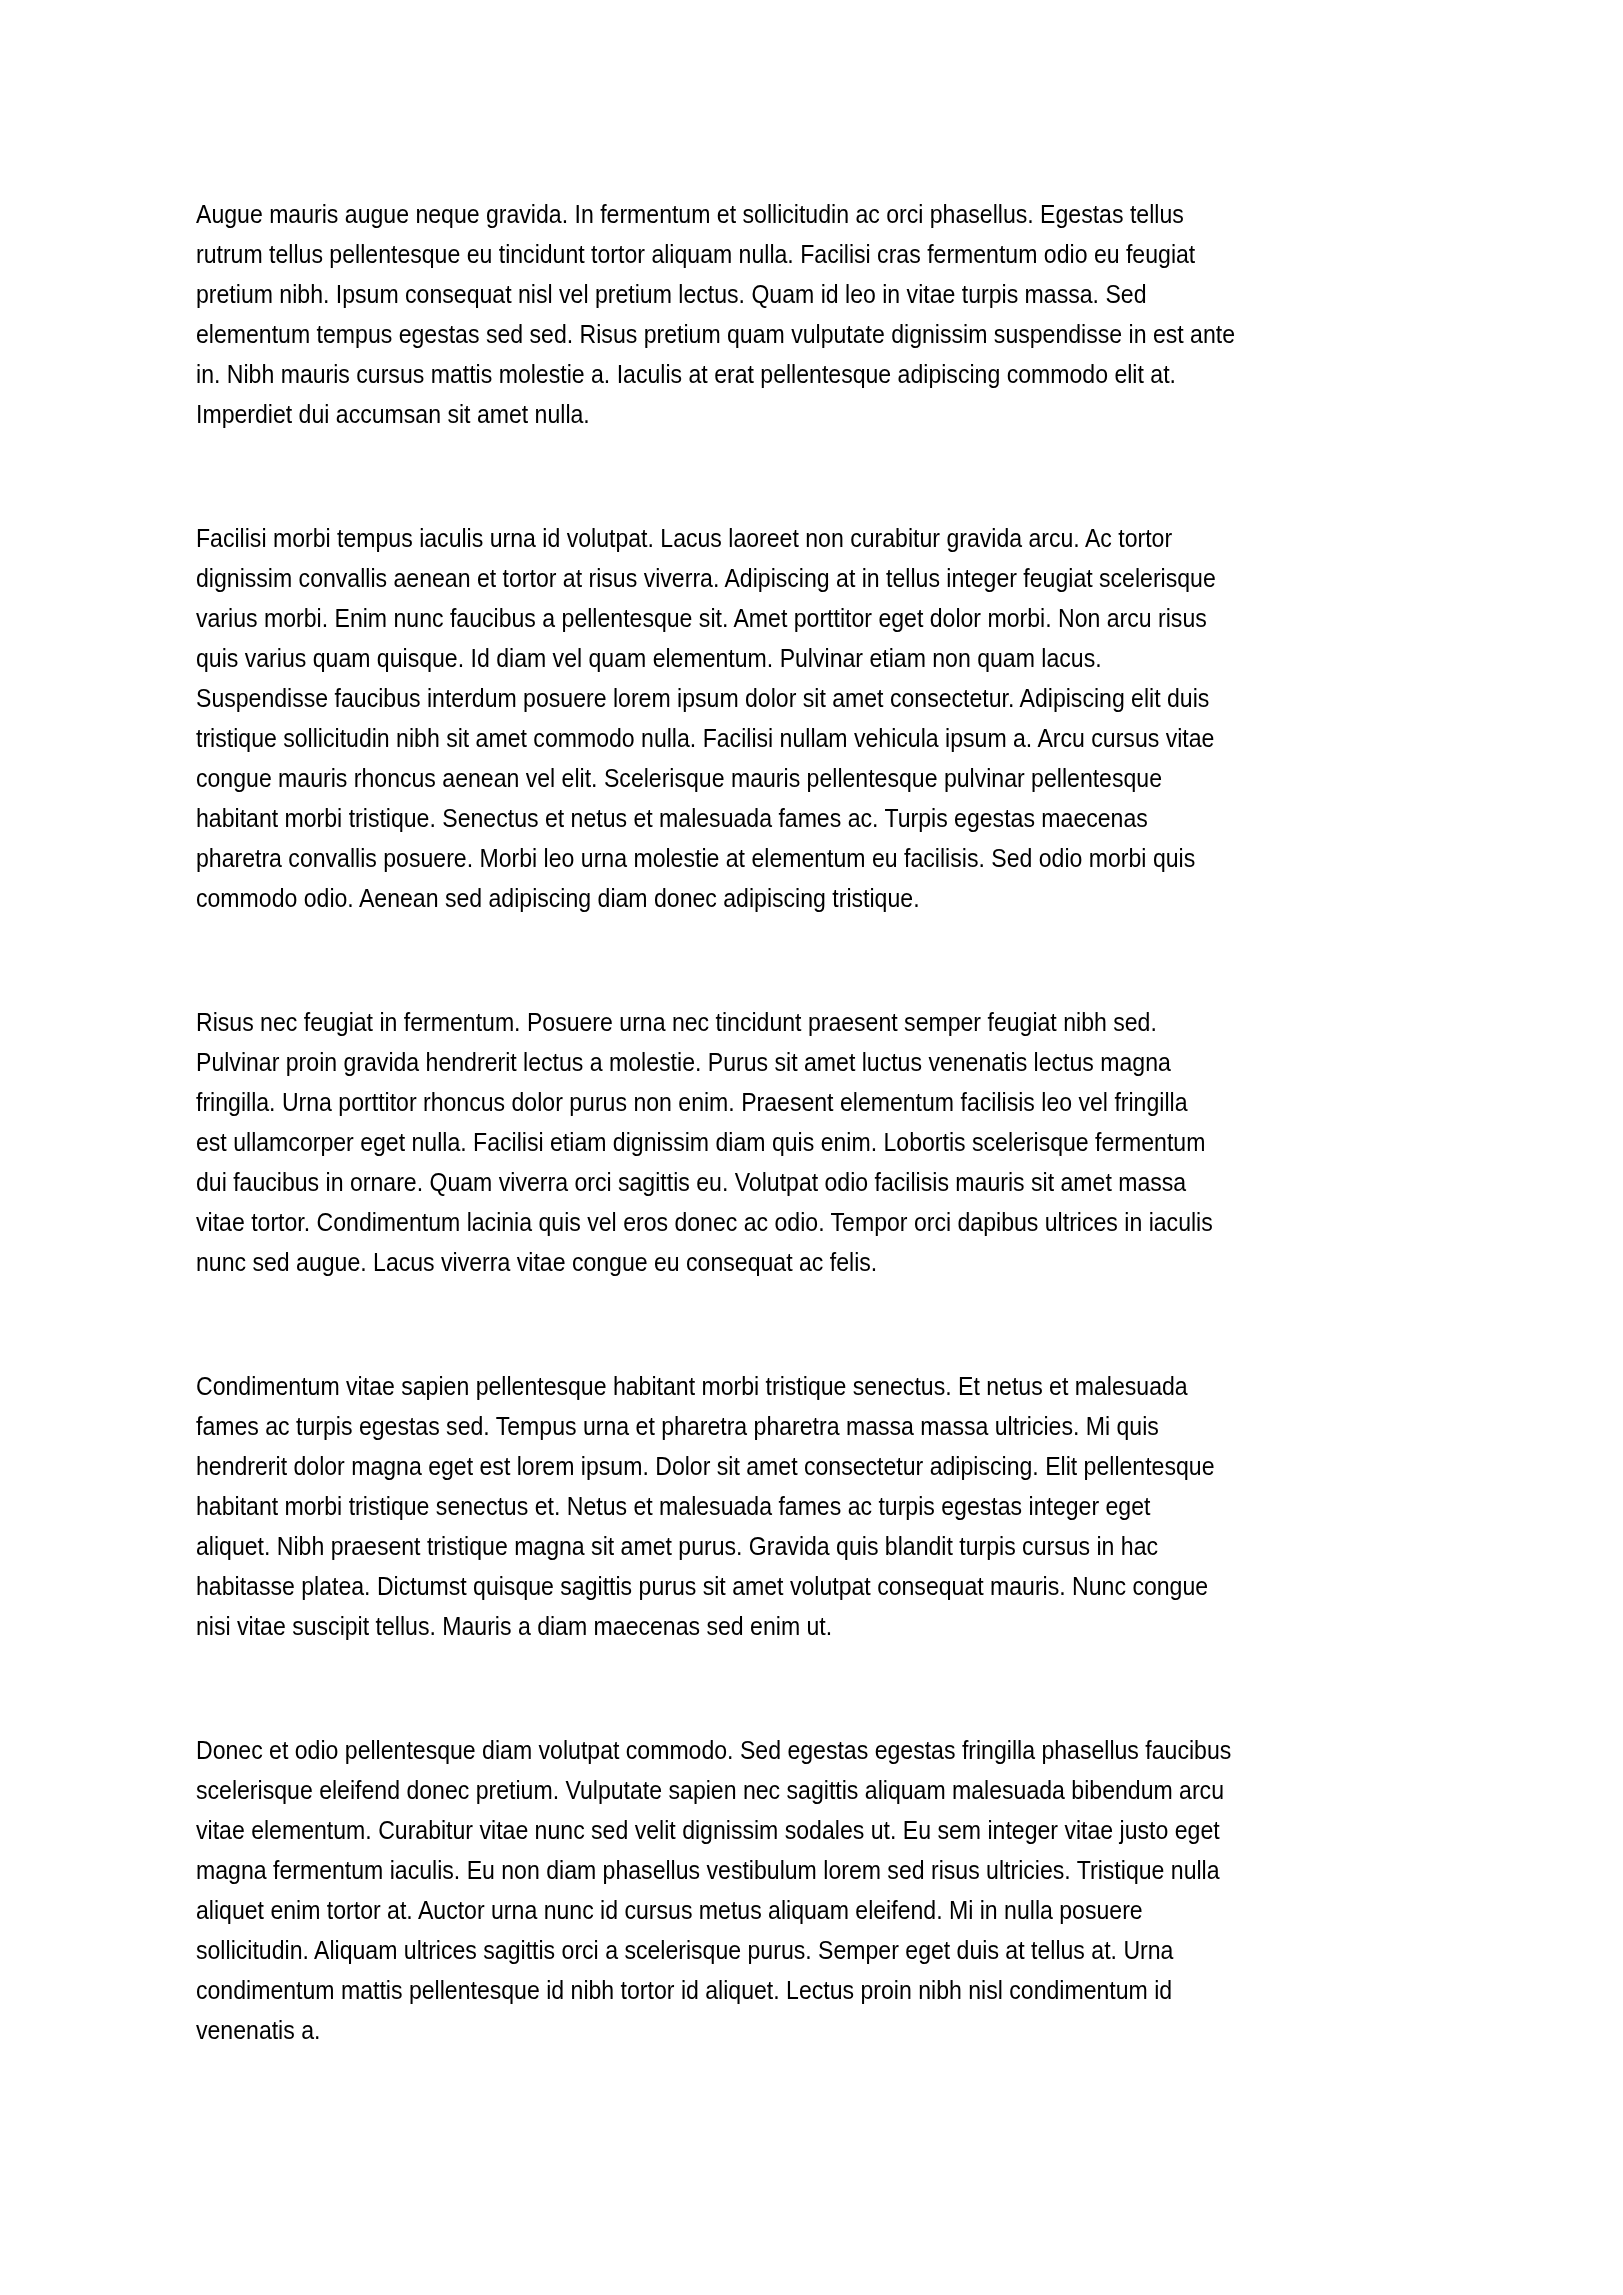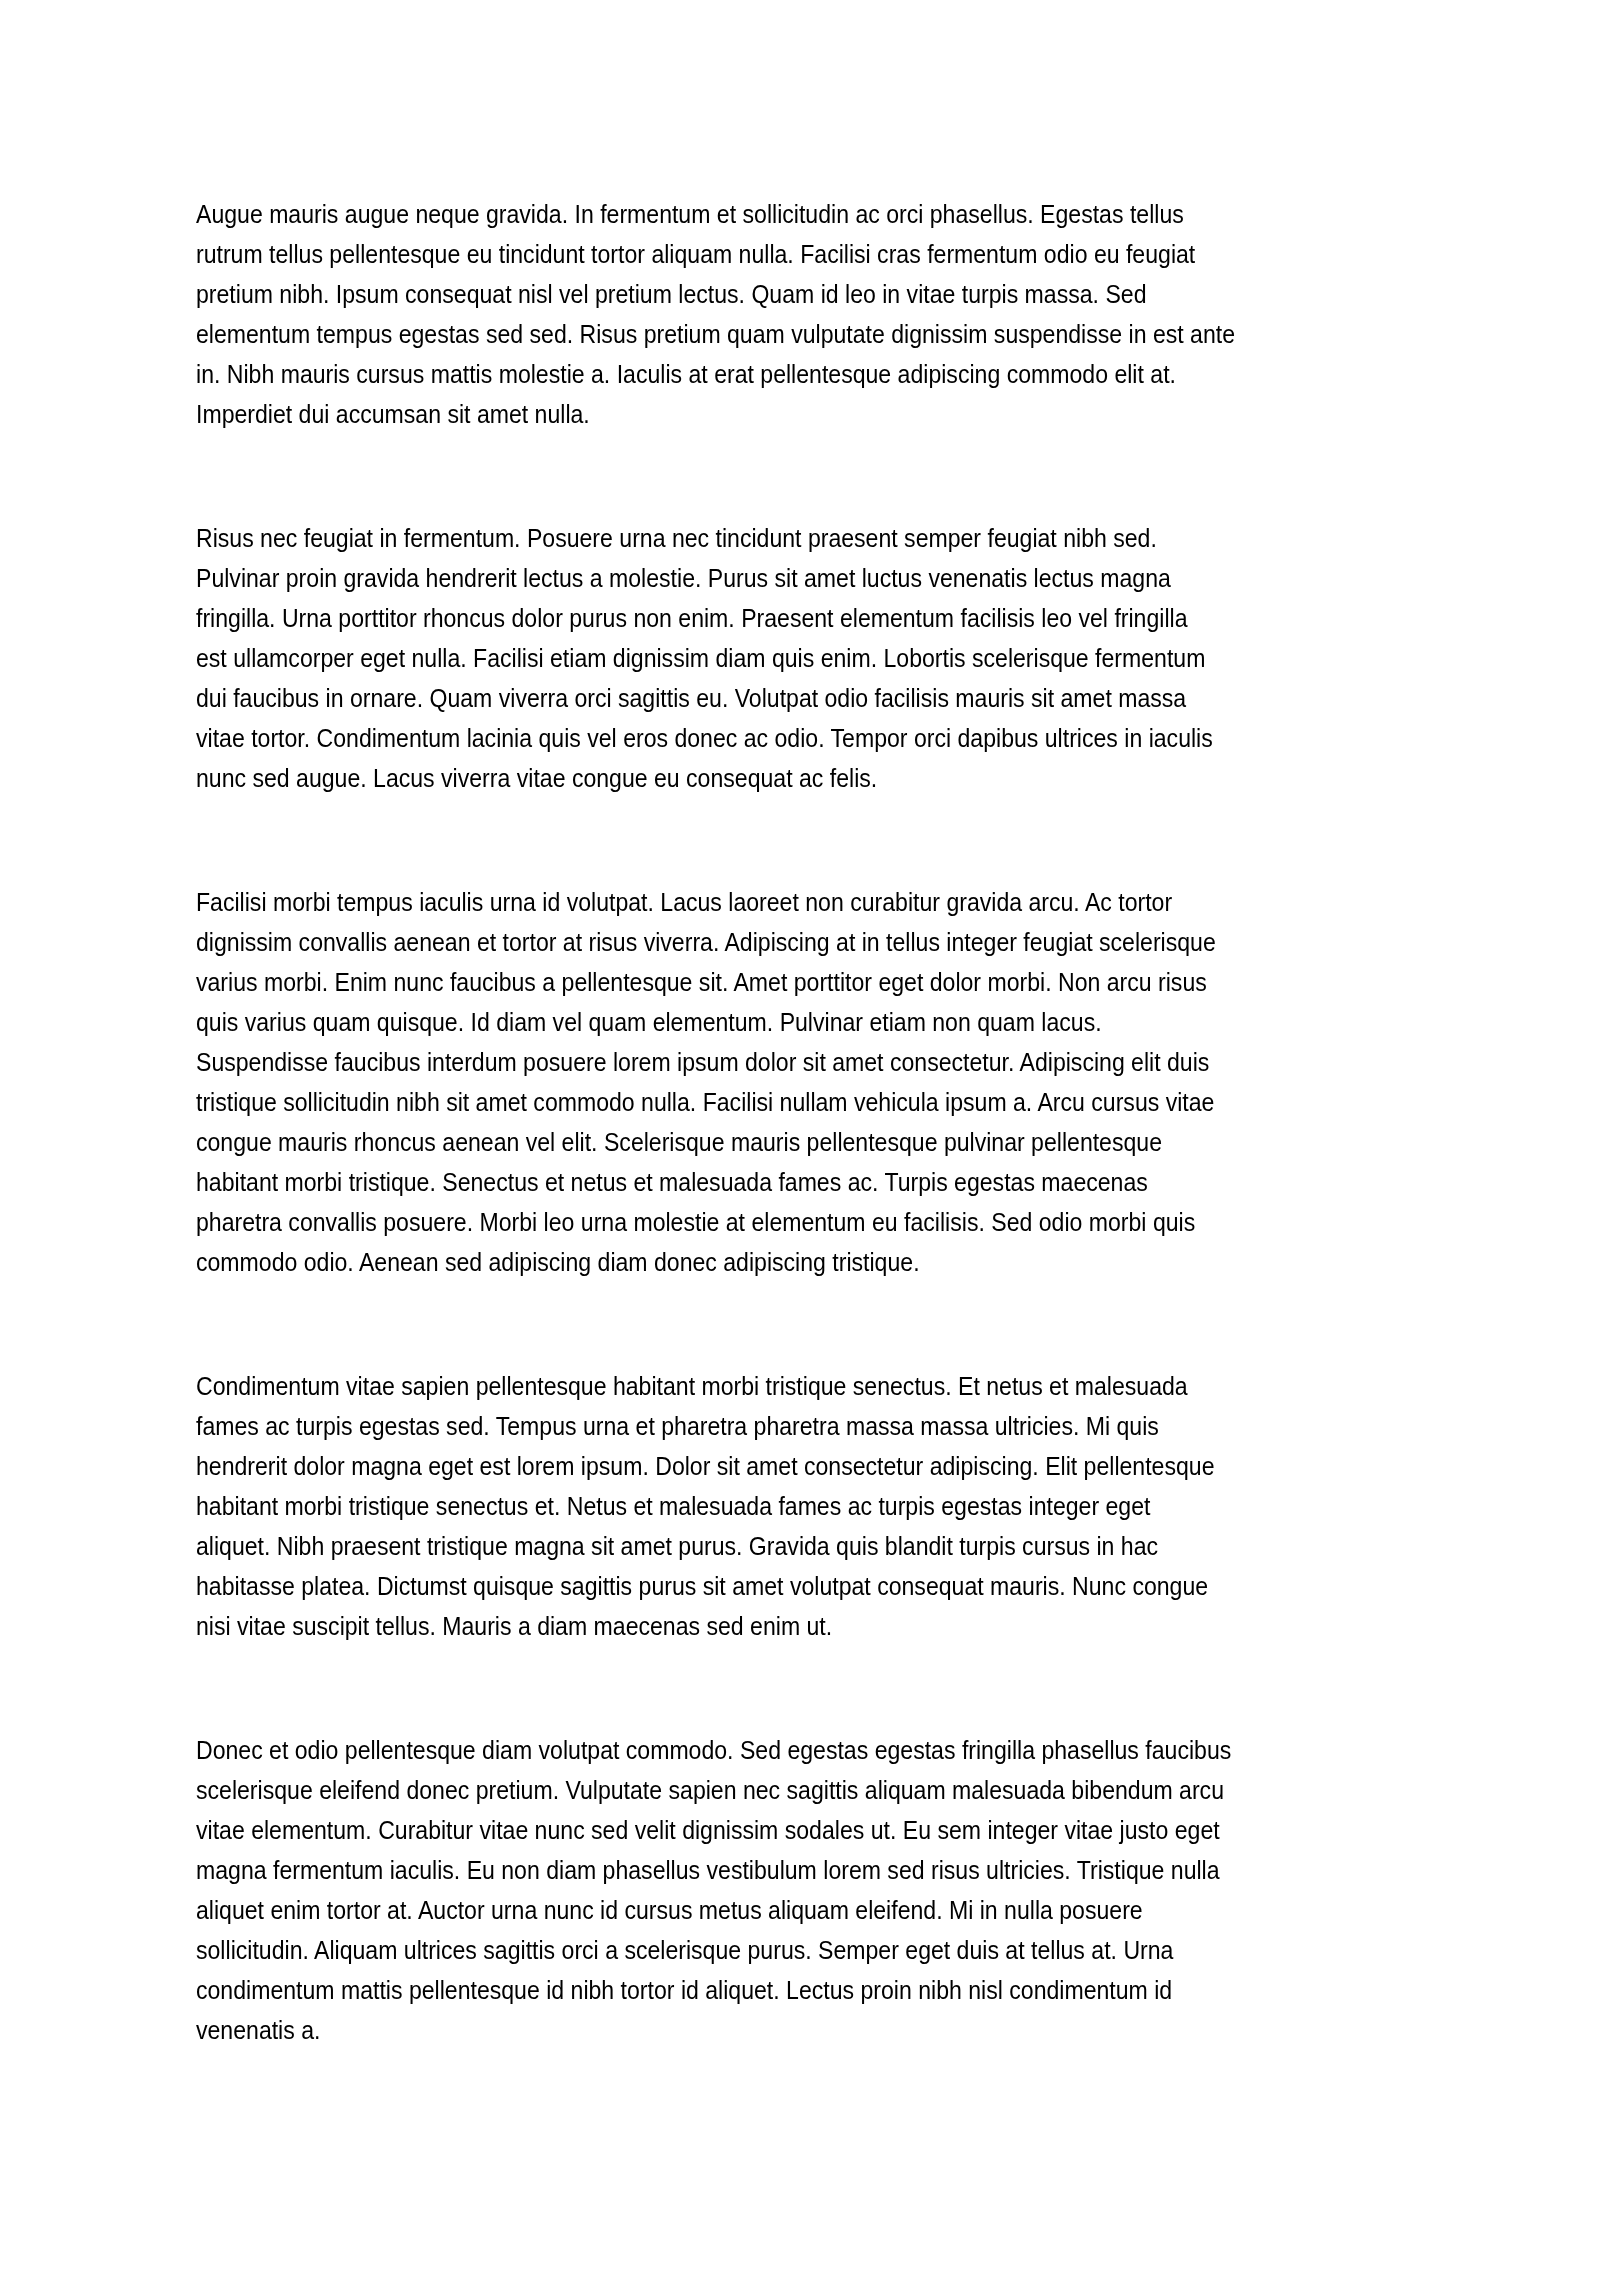--- a/index.html
+++ b/index.html
@@ -53,40 +53,40 @@
     <p class="paragraph">
       <span class="line">Augue mauris augue neque gravida. In fermentum et sollicitudin ac orci phasellus. Egestas tellus</span>
       <span class="line">rutrum tellus pellentesque eu tincidunt tortor aliquam nulla. Facilisi cras fermentum odio eu feugiat</span>
       <span class="line">pretium nibh. Ipsum consequat nisl vel pretium lectus. Quam id leo in vitae turpis massa. Sed</span>
       <span class="line">elementum tempus egestas sed sed. Risus pretium quam vulputate dignissim suspendisse in est ante</span>
       <span class="line">in. Nibh mauris cursus mattis molestie a. Iaculis at erat pellentesque adipiscing commodo elit at.</span>
       <span class="line">Imperdiet dui accumsan sit amet nulla.</span>
     </p>
 
     <p class="paragraph">
-      <span class="line">Risus nec feugiat in fermentum. Posuere urna nec tincidunt praesent semper feugiat nibh sed.</span>
-      <span class="line">Pulvinar proin gravida hendrerit lectus a molestie. Purus sit amet luctus venenatis lectus magna</span>
-      <span class="line">fringilla. Urna porttitor rhoncus dolor purus non enim. Praesent elementum facilisis leo vel fringilla</span>
-      <span class="line">est ullamcorper eget nulla. Facilisi etiam dignissim diam quis enim. Lobortis scelerisque fermentum</span>
-      <span class="line">dui faucibus in ornare. Quam viverra orci sagittis eu. Volutpat odio facilisis mauris sit amet massa</span>
-      <span class="line">vitae tortor. Condimentum lacinia quis vel eros donec ac odio. Tempor orci dapibus ultrices in iaculis</span>
-      <span class="line">nunc sed augue. Lacus viverra vitae congue eu consequat ac felis.</span>
-    </p>
-
-    <p class="paragraph">
       <span class="line">Facilisi morbi tempus iaculis urna id volutpat. Lacus laoreet non curabitur gravida arcu. Ac tortor</span>
       <span class="line">dignissim convallis aenean et tortor at risus viverra. Adipiscing at in tellus integer feugiat scelerisque</span>
       <span class="line">varius morbi. Enim nunc faucibus a pellentesque sit. Amet porttitor eget dolor morbi. Non arcu risus</span>
       <span class="line">quis varius quam quisque. Id diam vel quam elementum. Pulvinar etiam non quam lacus.</span>
       <span class="line">Suspendisse faucibus interdum posuere lorem ipsum dolor sit amet consectetur. Adipiscing elit duis</span>
       <span class="line">tristique sollicitudin nibh sit amet commodo nulla. Facilisi nullam vehicula ipsum a. Arcu cursus vitae</span>
       <span class="line">congue mauris rhoncus aenean vel elit. Scelerisque mauris pellentesque pulvinar pellentesque</span>
       <span class="line">habitant morbi tristique. Senectus et netus et malesuada fames ac. Turpis egestas maecenas</span>
       <span class="line">pharetra convallis posuere. Morbi leo urna molestie at elementum eu facilisis. Sed odio morbi quis</span>
       <span class="line">commodo odio. Aenean sed adipiscing diam donec adipiscing tristique.</span>
+    </p>
+
+    <p class="paragraph">
+      <span class="line">Risus nec feugiat in fermentum. Posuere urna nec tincidunt praesent semper feugiat nibh sed.</span>
+      <span class="line">Pulvinar proin gravida hendrerit lectus a molestie. Purus sit amet luctus venenatis lectus magna</span>
+      <span class="line">fringilla. Urna porttitor rhoncus dolor purus non enim. Praesent elementum facilisis leo vel fringilla</span>
+      <span class="line">est ullamcorper eget nulla. Facilisi etiam dignissim diam quis enim. Lobortis scelerisque fermentum</span>
+      <span class="line">dui faucibus in ornare. Quam viverra orci sagittis eu. Volutpat odio facilisis mauris sit amet massa</span>
+      <span class="line">vitae tortor. Condimentum lacinia quis vel eros donec ac odio. Tempor orci dapibus ultrices in iaculis</span>
+      <span class="line">nunc sed augue. Lacus viverra vitae congue eu consequat ac felis.</span>
     </p>
 
     <p class="paragraph">
       <span class="line">Condimentum vitae sapien pellentesque habitant morbi tristique senectus. Et netus et malesuada</span>
       <span class="line">fames ac turpis egestas sed. Tempus urna et pharetra pharetra massa massa ultricies. Mi quis</span>
       <span class="line">hendrerit dolor magna eget est lorem ipsum. Dolor sit amet consectetur adipiscing. Elit pellentesque</span>
       <span class="line">habitant morbi tristique senectus et. Netus et malesuada fames ac turpis egestas integer eget</span>
       <span class="line">aliquet. Nibh praesent tristique magna sit amet purus. Gravida quis blandit turpis cursus in hac</span>
       <span class="line">habitasse platea. Dictumst quisque sagittis purus sit amet volutpat consequat mauris. Nunc congue</span>
       <span class="line">nisi vitae suscipit tellus. Mauris a diam maecenas sed enim ut.</span>

